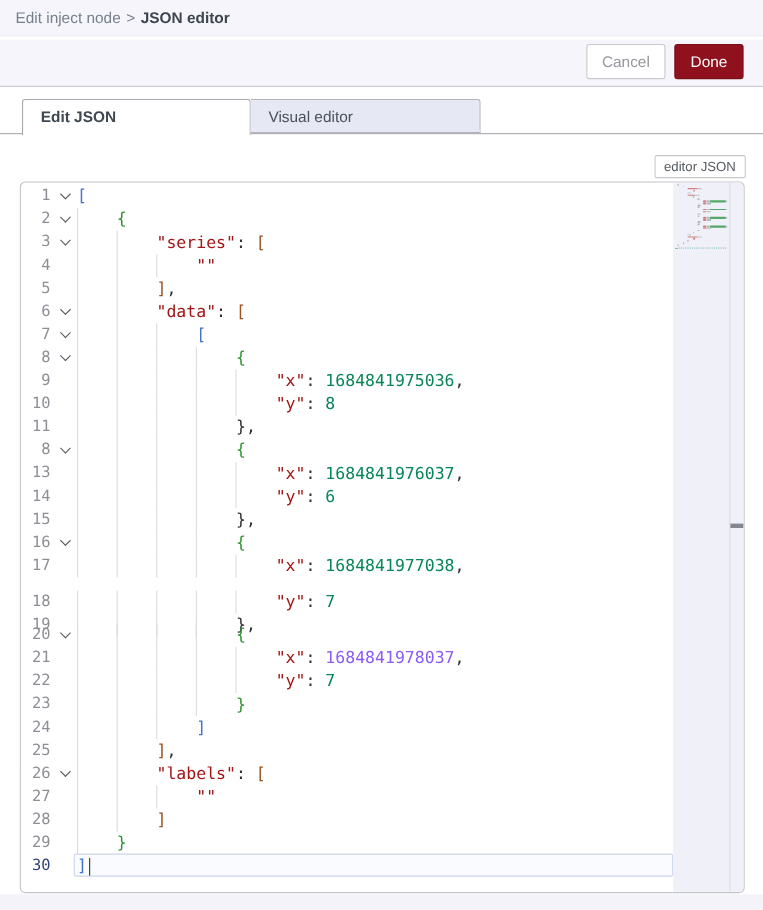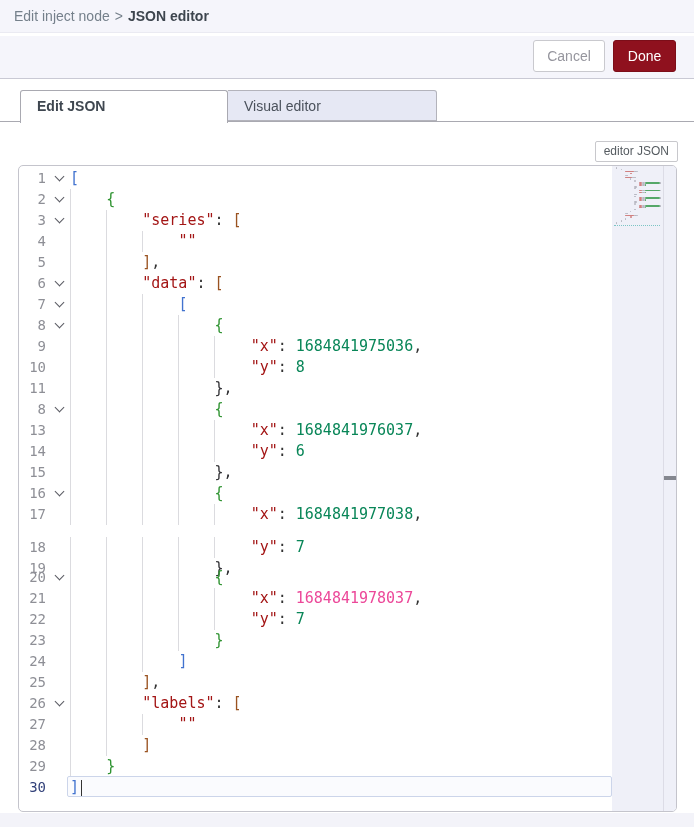--- a/index.html
+++ b/index.html
@@ -275,21 +275,21 @@
           </div>
           <div class="code-text"><span>                </span><span style="color: rgb(47, 147, 49);">{</span></div>
         </div>
         <div class="code-line" style="top: 422px;">
           <div class="guide" style="left: 51px;"></div>
           <div class="guide" style="left: 87px;"></div>
           <div class="guide" style="left: 123px;"></div>
           <div class="guide" style="left: 159px;"></div>
           <div class="guide" style="left: 195px;"></div>
           <div class="ln">21</div>
-          <div class="code-text"><span>                    </span><span style="color: rgb(163, 21, 21);">"x"</span><span style="color: rgb(51, 51, 51);">: </span><span style="color: #ec4899;">1684841978037</span><span style="color: rgb(51, 51, 51);">,</span></div>
+          <div class="code-text"><span>                    </span><span style="color: rgb(163, 21, 21);">"x"</span><span style="color: rgb(51, 51, 51);">: </span><span style="color: #8b5cf6;">1684841978037</span><span style="color: rgb(51, 51, 51);">,</span></div>
         </div>
         <div class="code-line" style="top: 443px;">
           <div class="guide" style="left: 51px;"></div>
           <div class="guide" style="left: 87px;"></div>
           <div class="guide" style="left: 123px;"></div>
           <div class="guide" style="left: 159px;"></div>
           <div class="guide" style="left: 195px;"></div>
           <div class="ln">22</div>
           <div class="code-text"><span>                    </span><span style="color: rgb(163, 21, 21);">"y"</span><span style="color: rgb(51, 51, 51);">: </span><span style="color: rgb(9, 134, 88);">7</span></div>
         </div>

